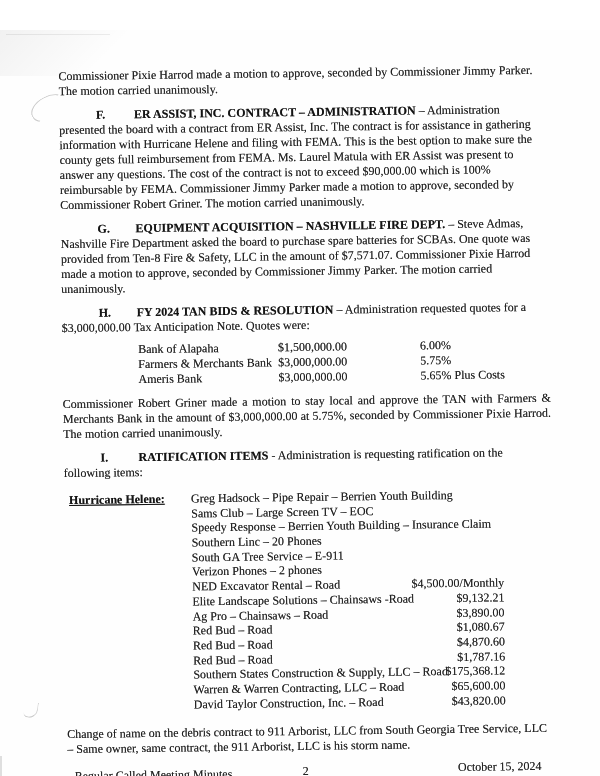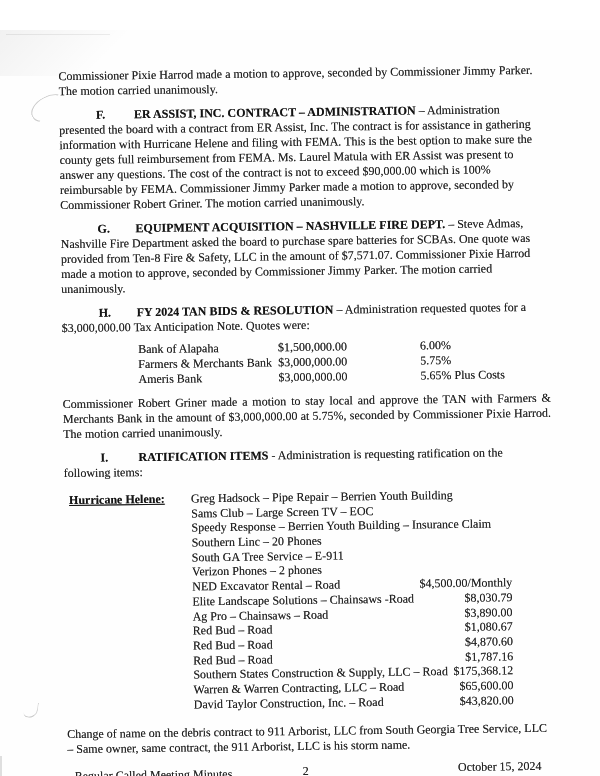--- a/index.html
+++ b/index.html
@@ -27,21 +27,21 @@
   .qtable{margin:7px 0 0 139px;font-size:12px;}
   .qrow{display:flex;line-height:15px;white-space:nowrap;}
   .qbank{width:140px;}
   .qamt{width:142px;}
   .qrate{flex:1;}
   
   .rat{position:relative;margin:12px 0 0 190px;width:328px;font-size:12px;}
   .rat-label{position:absolute;left:-122px;top:0;font-weight:bold;color:#141414;
     text-decoration:underline;white-space:nowrap;}
   .rrow{position:relative;line-height:14.7px;height:14.7px;white-space:nowrap;}
-  .ramt{position:absolute;right:8px;top:0;}
+  .ramt{position:absolute;right:16px;top:0;}
   
   #p-closing{margin-top:14px;}
   .footer{position:relative;margin-top:12px;height:16px;font-size:12px;}
   .f-left{position:absolute;left:70px;top:0;white-space:nowrap;}
   .f-page{position:absolute;left:298px;top:-2px;}
   .f-right{position:absolute;right:63px;top:-4px;white-space:nowrap;}
   
   .caption{position:absolute;left:0;right:0;bottom:3px;text-align:center;
     font-family:"Liberation Sans", sans-serif;font-size:7px;line-height:9px;letter-spacing:0.2px;}
   .cap-line{display:inline-block;background:#EAAB58;color:#B5532B;padding:0 3px;}
@@ -99,21 +99,21 @@
 
     <div class="rat">
       <span class="rat-label">Hurricane Helene:</span>
       <div class="rrow"><span>Greg Hadsock – Pipe Repair – Berrien Youth Building</span><span class="ramt"></span></div>
       <div class="rrow"><span>Sams Club – Large Screen TV – EOC</span><span class="ramt"></span></div>
       <div class="rrow"><span>Speedy Response – Berrien  Youth Building – Insurance Claim</span><span class="ramt"></span></div>
       <div class="rrow"><span>Southern Linc – 20 Phones</span><span class="ramt"></span></div>
       <div class="rrow"><span>South GA Tree Service – E-911</span><span class="ramt"></span></div>
       <div class="rrow"><span>Verizon Phones – 2 phones</span><span class="ramt"></span></div>
       <div class="rrow"><span>NED Excavator Rental – Road</span><span class="ramt">$4,500.00/Monthly</span></div>
-      <div class="rrow"><span>Elite Landscape Solutions – Chainsaws -Road</span><span class="ramt">$8,030.79</span></div>
+      <div class="rrow"><span>Elite Landscape Solutions – Chainsaws -Road</span><span class="ramt">$9,132.21</span></div>
       <div class="rrow"><span>Ag Pro – Chainsaws – Road</span><span class="ramt">$3,890.00</span></div>
       <div class="rrow"><span>Red Bud – Road</span><span class="ramt">$1,080.67</span></div>
       <div class="rrow"><span>Red Bud – Road</span><span class="ramt">$4,870.60</span></div>
       <div class="rrow"><span>Red Bud – Road</span><span class="ramt">$1,787.16</span></div>
       <div class="rrow"><span>Southern States Construction &amp; Supply, LLC – Road</span><span class="ramt">$175,368.12</span></div>
       <div class="rrow"><span>Warren &amp; Warren Contracting, LLC – Road</span><span class="ramt">$65,600.00</span></div>
       <div class="rrow"><span>David Taylor Construction, Inc. – Road</span><span class="ramt">$43,820.00</span></div>
     </div>
 
     <p class="para" id="p-closing">Change of name on the debris contract to 911 Arborist, LLC from South Georgia Tree Service, LLC – Same owner, same contract, the 911 Arborist, LLC is his storm name.</p>

